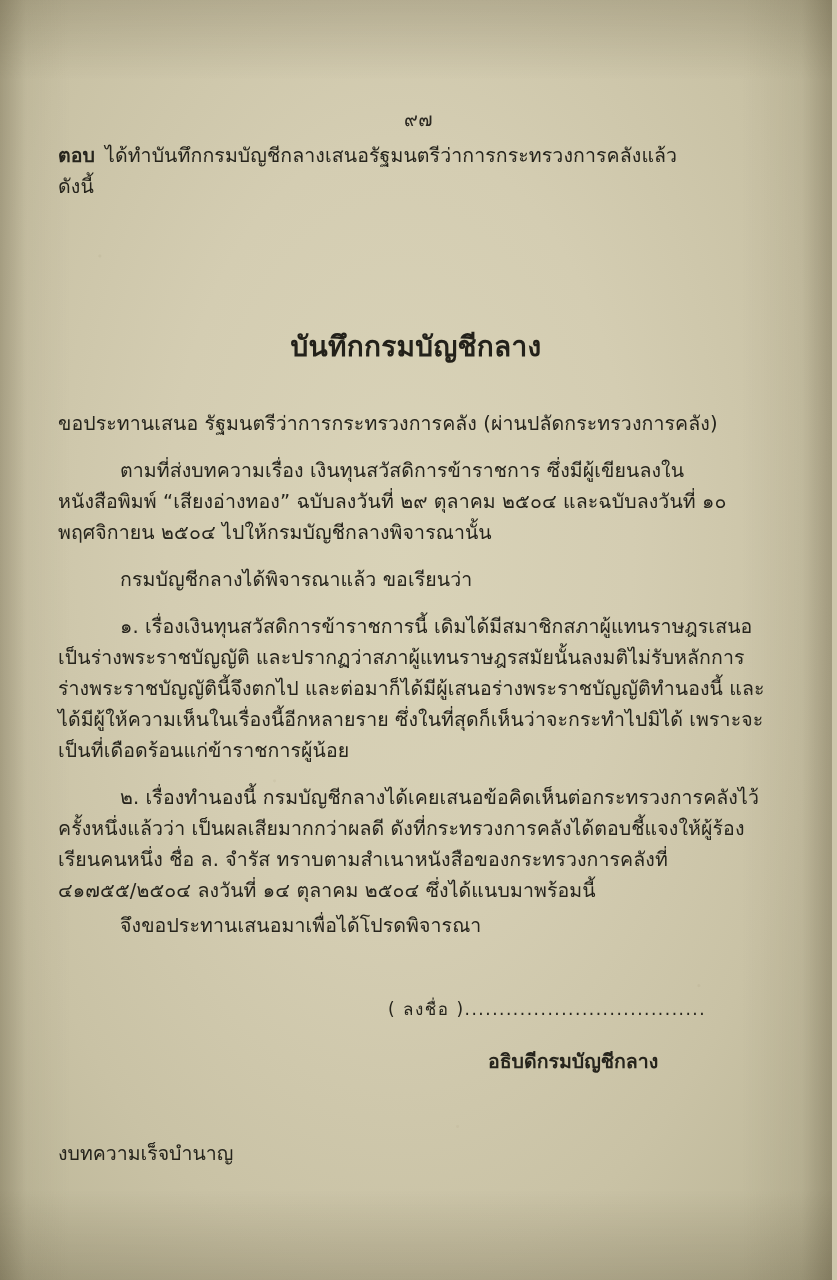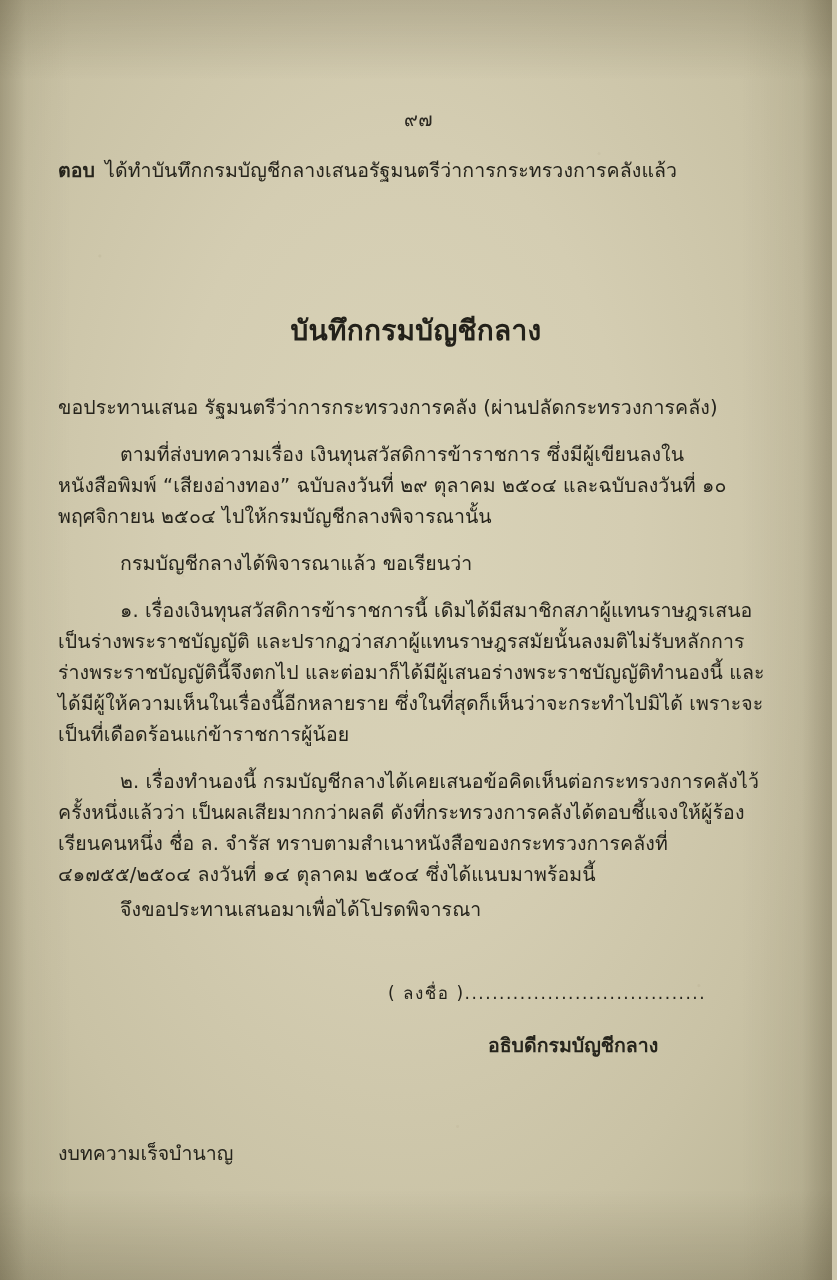--- a/index.html
+++ b/index.html
@@ -59,21 +59,21 @@
     left: 0;
     width: 837px;
     text-align: center;
     font-size: 19px;
     letter-spacing: 0.5px;
     color: #2a2720;
   }
   .body-col {
     position: absolute;
     left: 58px;
-    top: 155px;
+    top: 140px;
     width: 716px;
   }
   .para {
     font-size: 19.5px;
     line-height: 31px;
     color: #26241c;
     margin: 0;
     text-align: left;
     letter-spacing: 0.1px;
   }
@@ -132,20 +132,21 @@
   <div class="speckle"></div>
 
   <div class="content">
 
     <div class="page-number">๙๗</div>
 
     <div class="body-col">
 
       <div class="answer-block">
         <p class="para"><span class="lbl-bold">ตอบ</span><span>ได้ทำบันทึกกรมบัญชีกลางเสนอรัฐมนตรีว่าการกระทรวงการคลังแล้ว</span></p>
+        <p class="para">ดังนี้</p>
       </div>
 
       <div class="heading">บันทึกกรมบัญชีกลาง</div>
 
       <p class="para after-heading">ขอประทานเสนอ   รัฐมนตรีว่าการกระทรวงการคลัง  (ผ่านปลัดกระทรวงการคลัง)</p>
 
       <p class="para blk indent-1">ตามที่ส่งบทความเรื่อง  เงินทุนสวัสดิการข้าราชการ   ซึ่งมีผู้เขียนลงในหนังสือพิมพ์ “เสียงอ่างทอง”  ฉบับลงวันที่ ๒๙ ตุลาคม ๒๕๐๔  และฉบับลงวันที่ ๑๐ พฤศจิกายน ๒๕๐๔  ไปให้กรมบัญชีกลางพิจารณานั้น</p>
 
       <p class="para blk indent-1">กรมบัญชีกลางได้พิจารณาแล้ว  ขอเรียนว่า</p>
 

